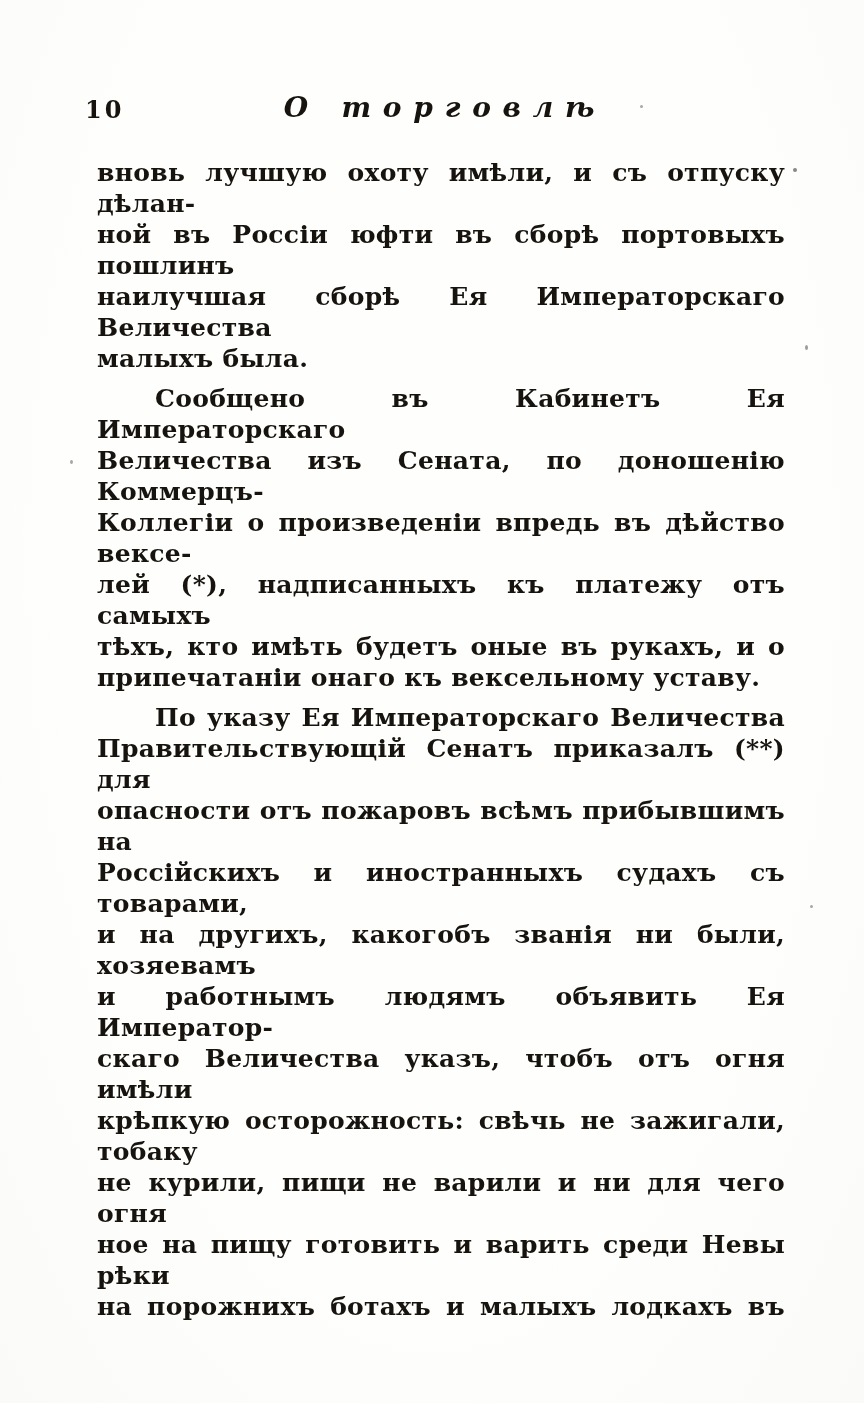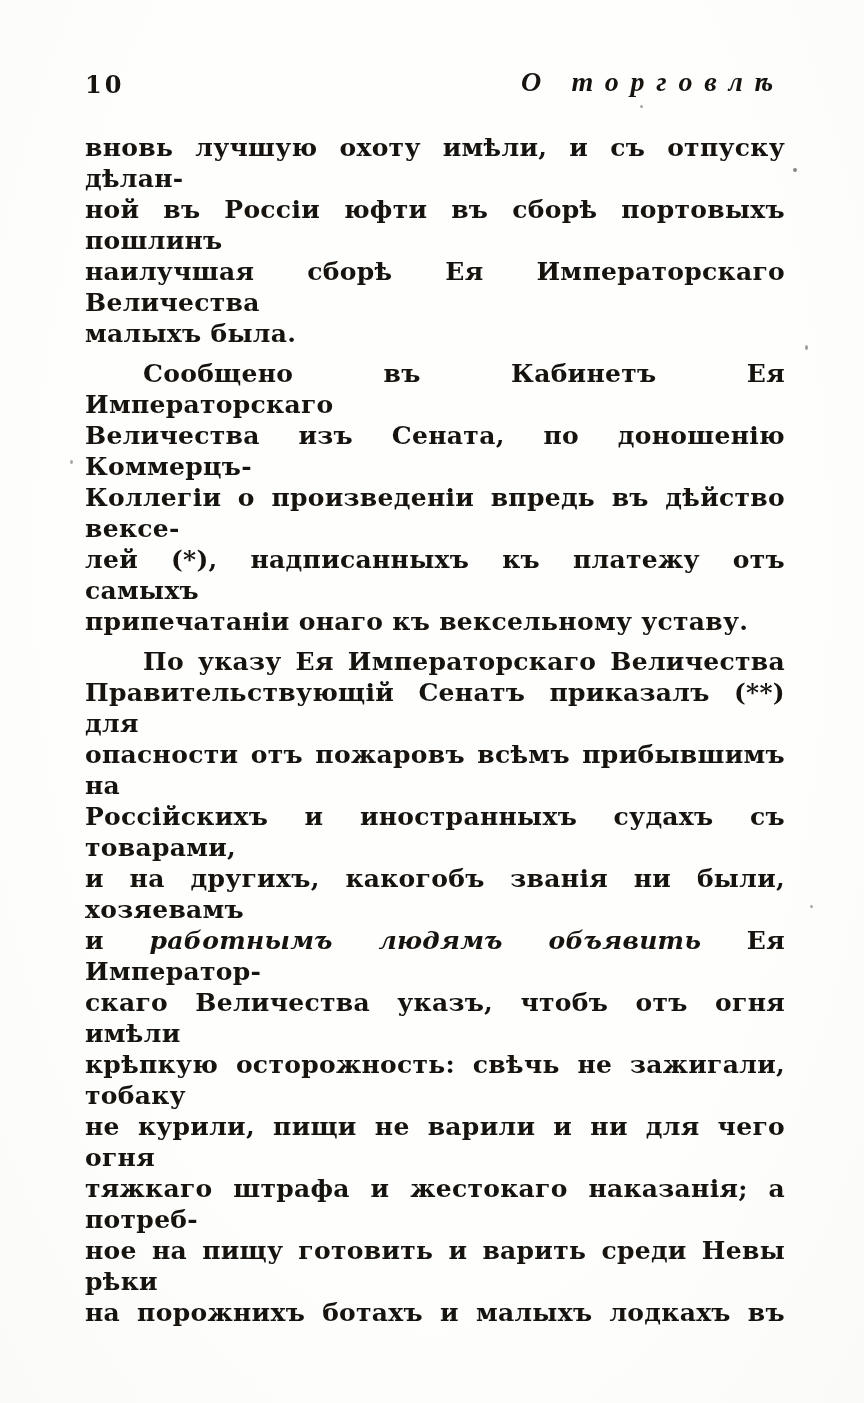--- a/index.html
+++ b/index.html
@@ -7,46 +7,45 @@
     width:864px;height:1403px;
     background:#ffffff;
     font-family:"DejaVu Serif", serif;
     color:#17140f;
     overflow:hidden;
   }
   .page{
     position:relative;
     width:864px;height:1403px;
     box-sizing:border-box;
-    padding:66px 79px 0 85px;
+    padding:91px 79px 0 85px;
     background:radial-gradient(ellipse at 50% 40%, #fefefd 60%, #fafaf8 100%);
   }
   
   .pagehead{position:relative;height:34px;margin-bottom:32px;}
   .pagenum{
     position:absolute;left:0;top:4px;
     font-size:24px;font-weight:bold;letter-spacing:3px;
   }
   .runtitle{
-    text-align:right;
+    text-align:center;
     font-style:italic;font-weight:bold;
     font-size:28px;letter-spacing:0.42em;
     padding-left:20px;
-    font-family:Liberation Serif, serif;
   }
   
   .bodytext{font-size:25px;font-weight:bold;letter-spacing:0.3px;}
-  .para{margin:0 0 9px 0;}
+  .para{margin:0 0 9px 12px;}
   .line{
     line-height:31px;
     min-height:31px;
   }
   .line.just{text-align:justify;text-align-last:justify;}
   .line.first{text-indent:58px;}
-  .it{font-style:italic;}
+  .it{}
   
   .speck{position:absolute;background:#2a2620;border-radius:50%;}
 </style>
 </head>
 <body>
 
 <div class="page">
 
   <div class="pagehead">
     <span class="pagenum">10</span>
@@ -58,33 +57,33 @@
         <div class="line just"><span>вновь лучшую охоту имѣли, и съ отпуску дѣлан-</span></div>
         <div class="line just"><span>ной въ Россіи юфти въ сборѣ портовыхъ пошлинъ</span></div>
         <div class="line just"><span>наилучшая сборѣ Ея Императорскаго Величества</span></div>
         <div class="line"><span>малыхъ была.</span></div>
       </div>
       <div class="para">
         <div class="line just first"><span>Сообщено въ Кабинетъ Ея Императорскаго</span></div>
         <div class="line just"><span>Величества изъ Сената, по доношенію Коммерцъ-</span></div>
         <div class="line just"><span>Коллегіи о произведеніи впредь въ дѣйство вексе-</span></div>
         <div class="line just"><span>лей (*), надписанныхъ къ платежу отъ самыхъ</span></div>
+        <div class="line just"><span>тѣхъ, кто имѣть будетъ оные въ рукахъ, и о</span></div>
         <div class="line"><span>припечатаніи онаго къ вексельному уставу.</span></div>
       </div>
       <div class="para">
         <div class="line just first"><span>По указу Ея Императорскаго Величества</span></div>
         <div class="line just"><span>Правительствующій Сенатъ приказалъ (**) для</span></div>
         <div class="line just"><span>опасности отъ пожаровъ всѣмъ прибывшимъ на</span></div>
         <div class="line just"><span>Россійскихъ и иностранныхъ судахъ съ товарами,</span></div>
         <div class="line just"><span>и на другихъ, какогобъ званія ни были, хозяевамъ</span></div>
         <div class="line just"><span>и </span><span class="it">работнымъ людямъ объявить</span><span> Ея Император-</span></div>
         <div class="line just"><span>скаго Величества указъ, чтобъ отъ огня имѣли</span></div>
         <div class="line just"><span>крѣпкую осторожность: свѣчь не зажигали, тобаку</span></div>
         <div class="line just"><span>не курили, пищи не варили и ни для чего огня</span></div>
-        <div class="line just"><span>тяжкаго штрафа и жестокаго наказанія; а потреб-</span></div>
         <div class="line just"><span>ное на пищу готовить и варить среди Невы рѣки</span></div>
         <div class="line just"><span>на порожнихъ ботахъ и малыхъ лодкахъ въ</span></div>
       </div>
     </div>
 
   <div class="speck" style="left:793px;top:168px;width:4px;height:4px;opacity:.55"></div>
   <div class="speck" style="left:805px;top:345px;width:3px;height:5px;opacity:.45"></div>
   <div class="speck" style="left:640px;top:105px;width:3px;height:3px;opacity:.4"></div>
   <div class="speck" style="left:70px;top:460px;width:3px;height:4px;opacity:.4"></div>
   <div class="speck" style="left:810px;top:905px;width:3px;height:3px;opacity:.4"></div>

